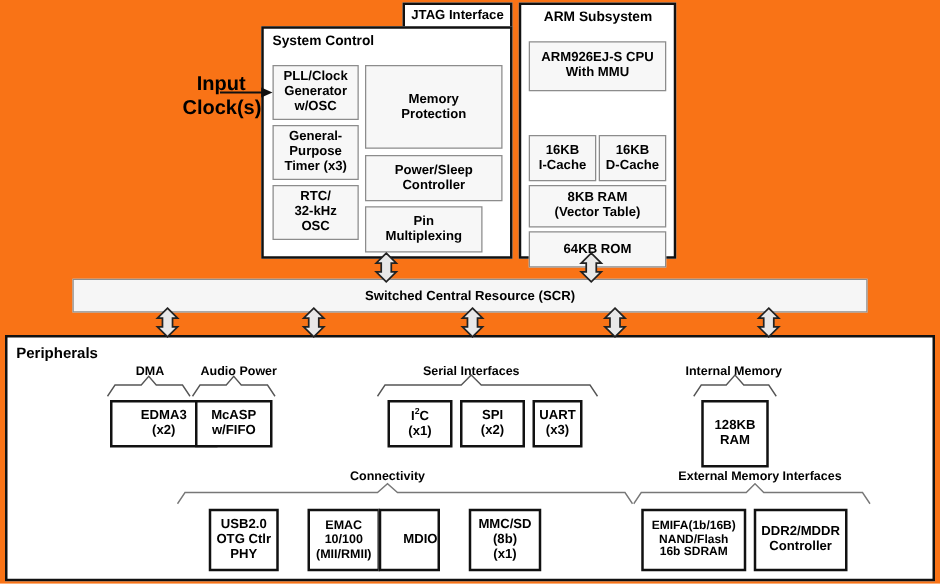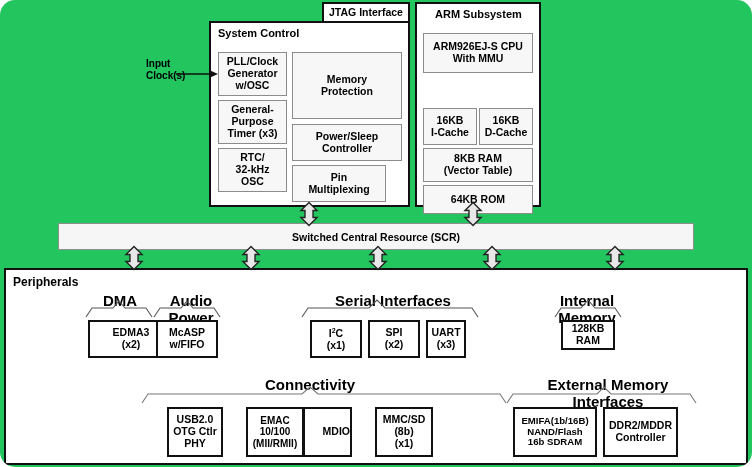--- a/index.html
+++ b/index.html
@@ -1,42 +1,42 @@
 <!DOCTYPE html>
 <html><head>
 <meta charset="utf-8">
 <style>
   html,body{margin:0;padding:0;background:#ffffff;}
   body{width:752px;height:467px;position:relative;
        font-family:"Liberation Sans","DejaVu Sans",sans-serif;
        -webkit-font-smoothing:antialiased;}
-  #stage{position:absolute;left:0;top:0;width:752px;height:467px;overflow:hidden;background:#22c55e;border-radius:15px;}
+  #stage{position:absolute;left:0;top:0;width:752px;height:467px;overflow:hidden;background:#f97316;}
 
   .abs{position:absolute;box-sizing:border-box;}
 
   
   .bx{position:absolute;box-sizing:border-box;display:flex;align-items:center;
       justify-content:center;text-align:center;background:#fbfbfb;
       font-size:10.5px;font-weight:bold;color:#000;line-height:1.12;}
 
   
   .thick{border:2.5px solid #111;background:#ffffff;}
   
   .thin{border:1.5px solid #8c8c8c;background:#f7f7f7;}
   
   .leaf{border:2px solid #111;background:#ffffff;}
 
   .ttl{position:absolute;font-size:11px;font-weight:bold;color:#000;}
-  .grplbl{position:absolute;font-size:15px;font-weight:bold;color:#000;text-align:center;}
+  .grplbl{position:absolute;font-size:10px;font-weight:bold;color:#000;text-align:center;}
 
   .scrbar{position:absolute;box-sizing:border-box;border:1.5px solid #8e8e8e;
           background:#f6f6f6;display:flex;align-items:center;justify-content:center;
           font-size:10.5px;font-weight:bold;color:#000;}
 
-  .txt{position:absolute;font-size:10px;font-weight:bold;color:#000;text-align:left;line-height:1.2;}
+  .txt{position:absolute;font-size:16px;font-weight:bold;color:#000;text-align:center;line-height:1.2;}
 
   svg.ov{position:absolute;left:0;top:0;width:752px;height:467px;pointer-events:none;}
   .sub{font-size:7px;vertical-align:super;}
 </style>
 </head>
 <body>
 
 <div id="stage">
 
   <div class="bx thick" style="left:322px;top:2px;width:88px;height:22px;">
@@ -134,21 +134,21 @@
 
   <div class="scrbar" style="left:58px;top:223px;width:636px;height:27px;">
     <span>Switched Central Resource (SCR)</span>
   </div>
 
   <div class="thick abs" style="left:4px;top:268px;width:744px;height:197px;"></div>
   <div class="ttl" style="left:13px;top:275px;font-size:12px;">Peripherals</div>
 
   <div class="grplbl" style="left:90px;top:292px;width:60px;">DMA</div>
   <div class="grplbl" style="left:155px;top:292px;width:72px;">Audio Power</div>
-  <div class="grplbl" style="left:328px;top:292px;width:130px;">Serial Interfaces</div>
+  <div class="grplbl" style="left:312px;top:292px;width:130px;">Serial Interfaces</div>
   <div class="grplbl" style="left:530px;top:292px;width:114px;">Internal Memory</div>
 
   <div class="bx leaf" style="left:88px;top:320px;width:86px;height:38px;">
     <span>
       <span>EDMA3</span><br>
       <span>(x2)</span>
     </span>
   </div>
 
   <div class="bx leaf" style="left:156px;top:320px;width:62px;height:38px;">
@@ -172,21 +172,21 @@
     </span>
   </div>
 
   <div class="bx leaf" style="left:426px;top:320px;width:40px;height:38px;">
     <span>
       <span>UART</span><br>
       <span>(x3)</span>
     </span>
   </div>
 
-  <div class="bx leaf" style="left:561px;top:320px;width:54px;height:30px;">
+  <div class="bx leaf" style="left:561px;top:320px;width:54px;height:54px;">
     <span>
       <span>128KB</span><br>
       <span>RAM</span>
     </span>
   </div>
 
   <div class="grplbl" style="left:250px;top:376px;width:120px;">Connectivity</div>
   <div class="grplbl" style="left:513px;top:376px;width:190px;">External Memory Interfaces</div>
 
   <div class="bx leaf" style="left:167px;top:407px;width:56px;height:50px;justify-content:center;">

